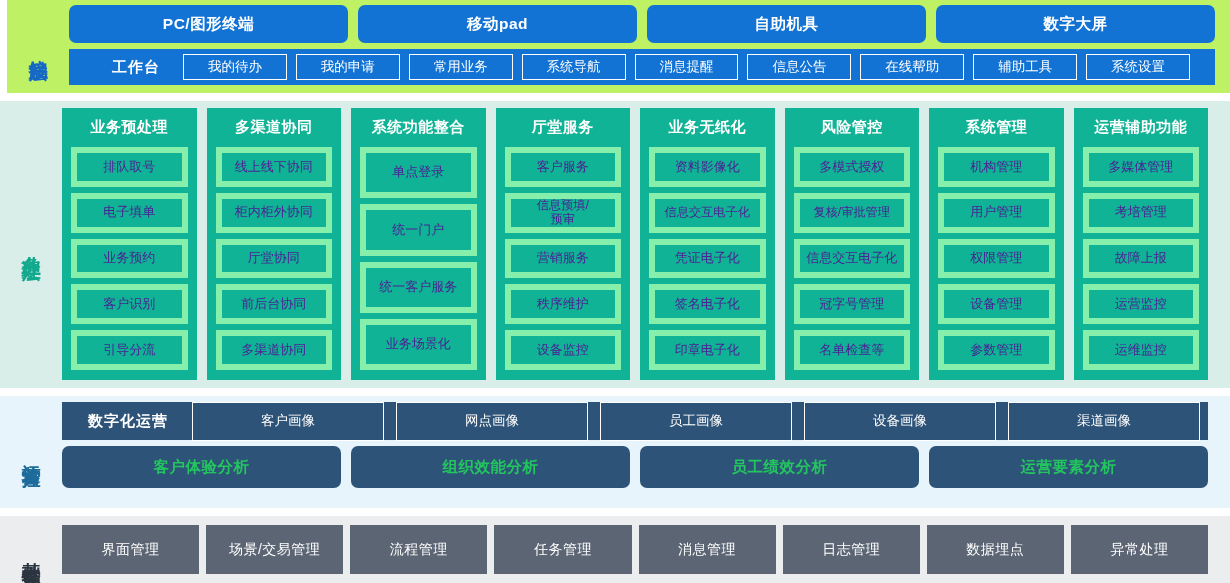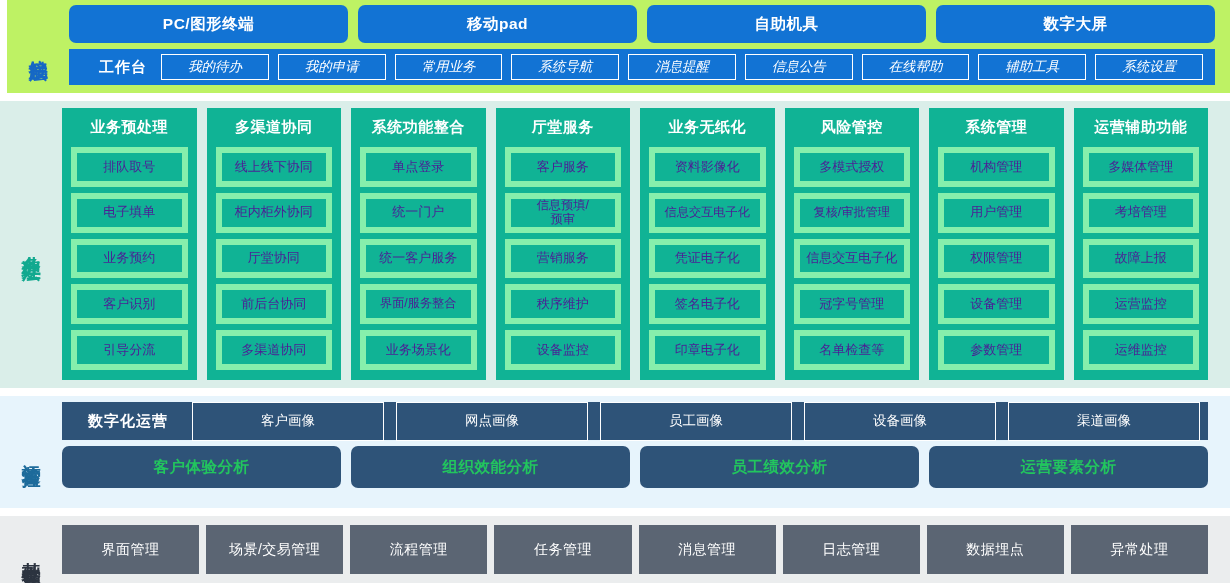--- a/index.html
+++ b/index.html
@@ -27,21 +27,21 @@
   #band-contact .band-label { color: #1668c5; font-size: 19px; }
   .contact-body { padding: 5px 22px 6px 0; gap: 6px; }
   .channel-row { display: flex; gap: 10px; height: 38px; }
   .channel-chip {
     flex: 1 1 0; background: #1273d4; color: #ffffff;
     border-radius: 7px; display: flex; align-items: center; justify-content: center;
     font-size: 15.5px; font-weight: bold; letter-spacing: .5px;
   }
   .work-strip {
     height: 36px; background: #1273d4; display: flex; align-items: center;
-    gap: 0; padding: 0 12px;
+    gap: 9px; padding: 0 25px;
   }
   .work-strip-title {
     color: #ffffff; font-size: 15px; font-weight: bold; letter-spacing: 1px;
     padding: 0 14px 0 18px; white-space: nowrap;
   }
   .work-chip {
     flex: 1 1 0; height: 26px; border: 1px solid #ffffff; color: #ffffff;
     display: flex; align-items: center; justify-content: center;
     font-size: 13.5px; white-space: nowrap;
   }
@@ -111,21 +111,21 @@
     </div>
     <div class="band-body contact-body">
       <div class="channel-row" id="channel-row">
           <div class="channel-chip">PC/图形终端</div>
           <div class="channel-chip">移动pad</div>
           <div class="channel-chip">自助机具</div>
           <div class="channel-chip">数字大屏</div>
         </div>
       <div class="work-strip">
         <span class="work-strip-title">工作台</span>
-        <div style="display:flex;gap:9px;flex:1 1 auto;font-style:italic;" id="workbench-row">
+        <div style="display:flex;gap:9px;flex:1 1 auto;" id="workbench-row">
             <div class="work-chip">我的待办</div>
             <div class="work-chip">我的申请</div>
             <div class="work-chip">常用业务</div>
             <div class="work-chip">系统导航</div>
             <div class="work-chip">消息提醒</div>
             <div class="work-chip">信息公告</div>
             <div class="work-chip">在线帮助</div>
             <div class="work-chip">辅助工具</div>
             <div class="work-chip">系统设置</div>
           </div>
@@ -153,21 +153,20 @@
             <div class="biz-item">柜内柜外协同</div>
             <div class="biz-item">厅堂协同</div>
             <div class="biz-item">前后台协同</div>
             <div class="biz-item">多渠道协同</div>
           </div>
           <div class="biz-col">
             <div class="biz-col-title">系统功能整合</div>
             <div class="biz-item">单点登录</div>
             <div class="biz-item">统一门户</div>
             <div class="biz-item">统一客户服务</div>
-            <div class="biz-item small">界面/服务整合</div>
             <div class="biz-item">业务场景化</div>
           </div>
           <div class="biz-col">
             <div class="biz-col-title">厅堂服务</div>
             <div class="biz-item">客户服务</div>
             <div class="biz-item small">信息预填/<br>预审</div>
             <div class="biz-item">营销服务</div>
             <div class="biz-item">秩序维护</div>
             <div class="biz-item">设备监控</div>
           </div>

